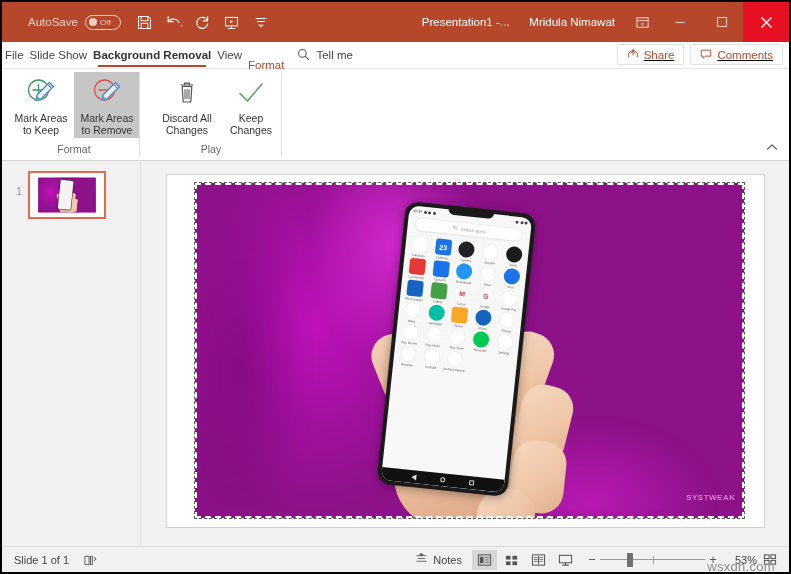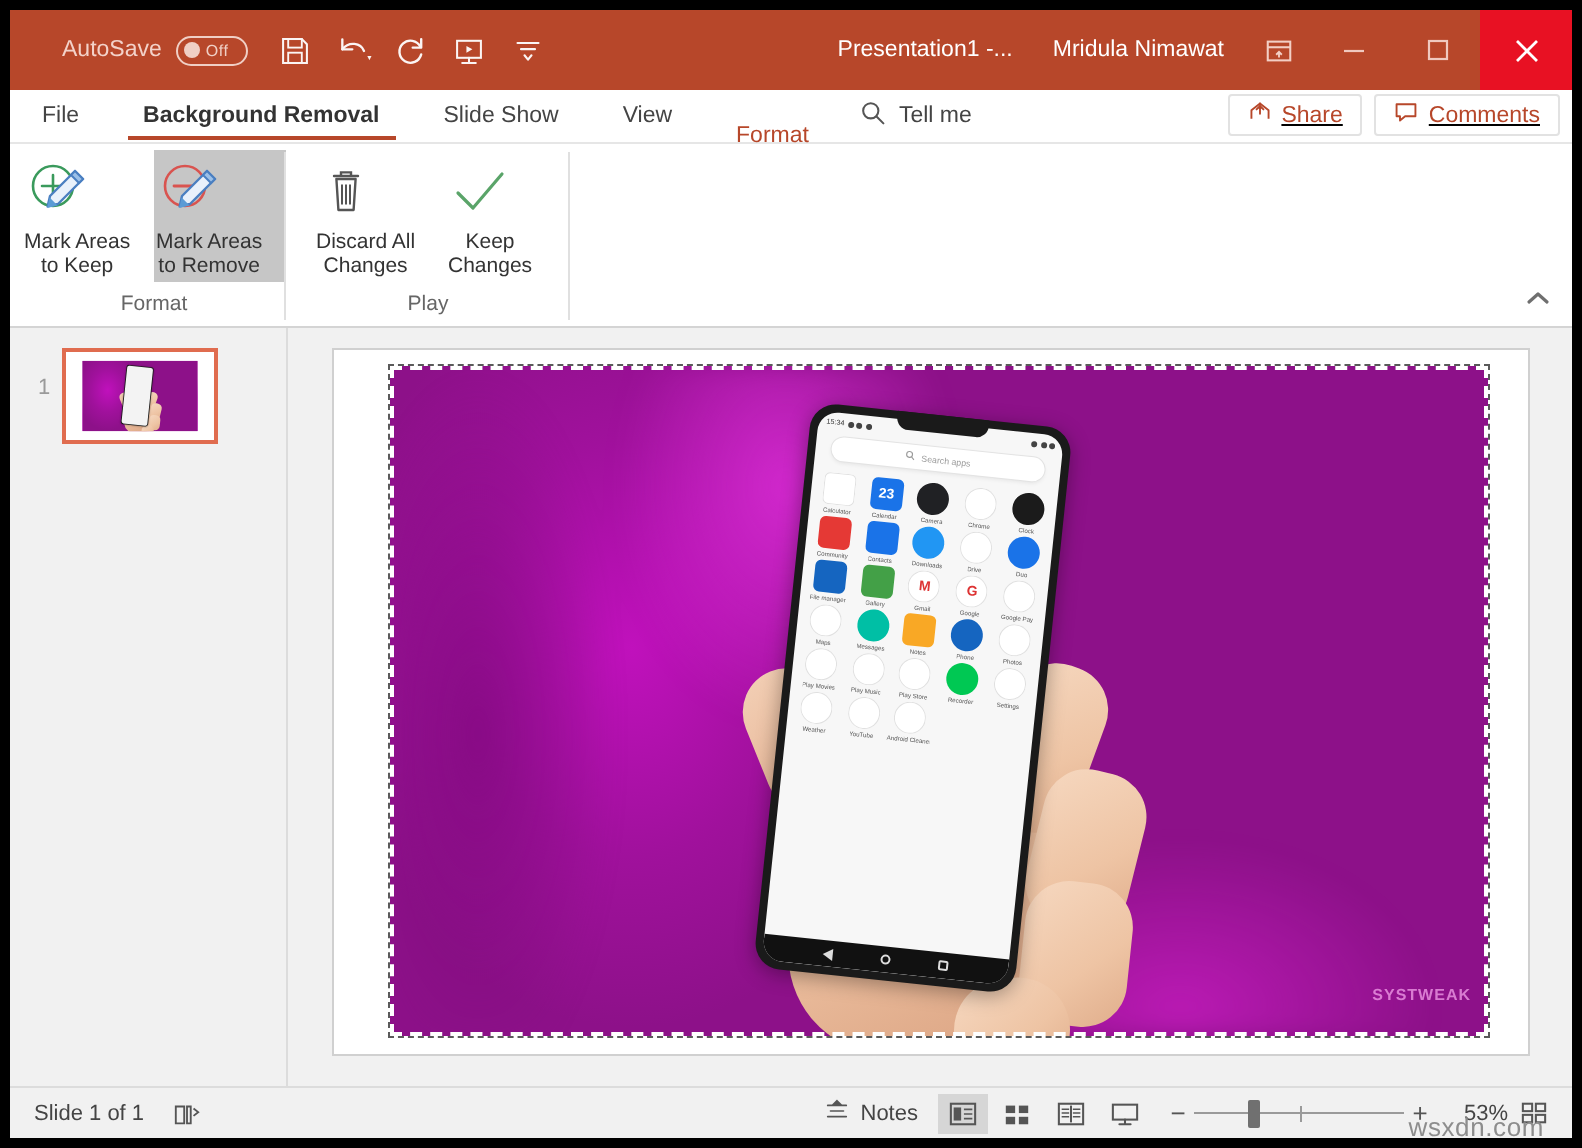--- a/index.html
+++ b/index.html
@@ -3,21 +3,21 @@
 <meta charset="utf-8">
 <style>
   * { box-sizing: border-box; margin:0; padding:0; }
   html,body{
     width:791px; height:574px; overflow:hidden;
     font-family:"Liberation Sans", sans-serif;
     background:#fff;
   }
   #app{
     position:relative; width:791px; height:574px;
-    border:5px solid #000000;
+    border:2px solid #000000;
     display:flex; flex-direction:column;
     background:#f1f1f1;
   }
 
   
   .titlebar{
     height:40px; background:#b7472a; position:relative;
     display:flex; align-items:center; flex:0 0 40px;
     color:#fff;
   }
@@ -66,21 +66,21 @@
   .winbtn.close{ background:#e81123; width:46px; }
   .ribbonmode{ width:34px; display:flex;align-items:center;justify-content:center;}
 
   
   .tabstrip{
     height:27px; background:#fff; display:flex; align-items:stretch;
     position:relative; flex:0 0 27px;
     border-bottom:1px solid #e6e6e6;
   }
   .tab{
-    display:flex;align-items:center; padding:0 16px;
+    display:flex;align-items:center; padding:0 3px;
     font-size:11.5px; color:#444; position:relative; white-space:nowrap;
   }
   .tab.active{ font-weight:bold; color:#333; }
   .tab.active::after{
     content:""; position:absolute; left:8px; right:8px; bottom:1px;
     height:2px; background:#b7472a;
   }
   .tab.format{ color:#b7472a;margin-top:20px; }
   .tellme{
     display:flex;align-items:center;gap:6px;padding:0 10px;
@@ -109,21 +109,21 @@
   .group-body{ display:flex; align-items:flex-start; height:70px; padding-top:3px; }
   .group-title{
     font-size:10.5px; color:#666; height:20px; line-height:20px; width:100%;
     text-align:center;
   }
   .group::after{
     content:""; position:absolute; right:0; top:4px; bottom:4px; width:1px;
     background:#e0e0e0;
   }
   .bigbtn{
-    width:62px; display:flex; flex-direction:column; align-items:flex-start;
+    width:62px; display:flex; flex-direction:column; align-items:center;
     padding:4px 1px 2px; cursor:default;
   }
   .bigbtn.wide{ width:66px; }
   .bigbtn.sel{ background:#c6c6c6; }
   .bigbtn .ico{ height:34px; display:flex;align-items:center;justify-content:center;}
   .bigbtn .lbl{
     font-size:10.5px; color:#333; text-align:center; line-height:12px;
     margin-top:2px;
   }
   .collapse{
@@ -371,22 +371,22 @@
       <div class="winbtn close">
         <svg width="13" height="13" viewBox="0 0 13 13">
             <path d="M1.5 1.5l10 10M11.5 1.5l-10 10" stroke="#fff" stroke-width="1.4"></path>
           </svg>
       </div>
     </div>
   </div>
 
   <div class="tabstrip">
     <div class="tab">File</div>
+    <div class="tab">Slide Show</div>
     <div class="tab active">Background Removal</div>
-    <div class="tab">Slide Show</div>
     <div class="tab">View</div>
     <div class="tab format">Format</div>
     <div class="tellme">
       <span>
         <svg width="13" height="13" viewBox="0 0 14 14">
             <circle cx="5.8" cy="5.8" r="4.1" fill="none" stroke="#555" stroke-width="1.1"></circle>
             <path d="M8.9 8.9L12.6 12.6" stroke="#555" stroke-width="1.1" stroke-linecap="round"></path>
           </svg>
       </span>
       <span>Tell me</span>

